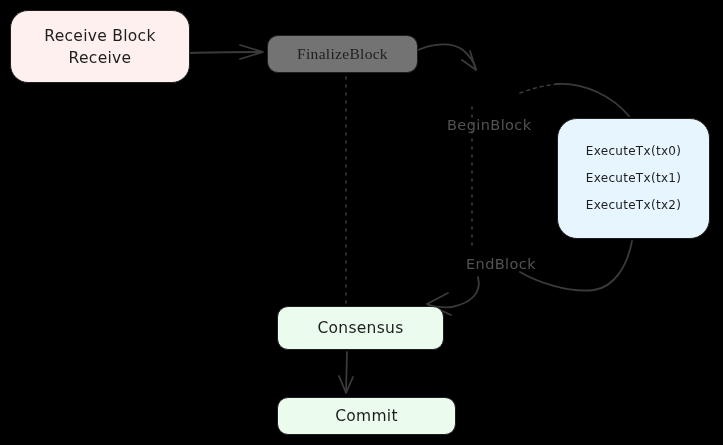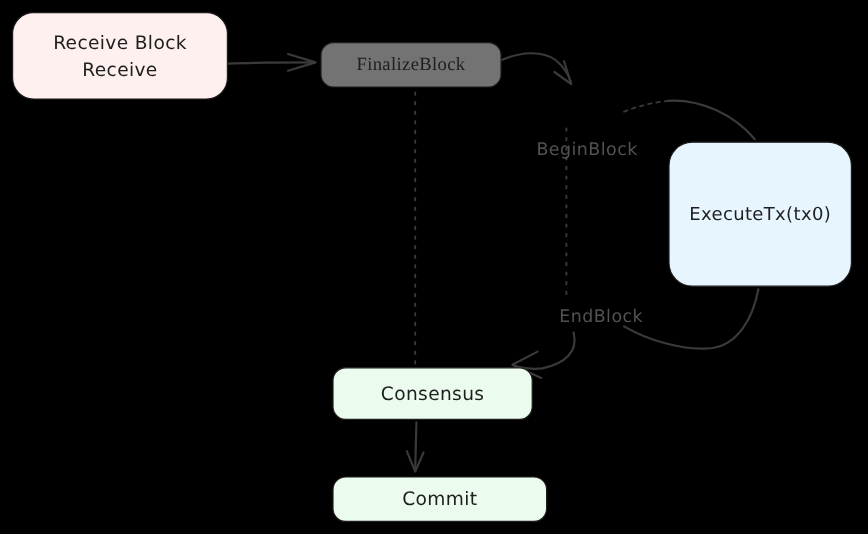--- a/index.html
+++ b/index.html
@@ -30,21 +30,21 @@
     align-items: center;
     justify-content: center;
     text-align: center;
     font-size: 15.5px;
     letter-spacing: 0.3px;
     line-height: 22px;
   }
   #node-receive   { left: 10px;  top: 10px;  width: 180px; height: 73px;  border-radius: 18px; }
   #node-finalize  { left: 267px; top: 35px;  width: 151px; height: 38px;  border-radius: 11px; }
   #node-execute   { left: 557px; top: 118px; width: 153px; height: 121px; border-radius: 20px;
-                    line-height: 27px; font-size: 15px; }
+                    line-height: 27px; font-size: 12px; }
   #node-consensus { left: 277px; top: 306px; width: 167px; height: 44px;  border-radius: 11px; }
   #node-commit    { left: 277px; top: 397px; width: 179px; height: 38px;  border-radius: 11px; }
   .phase-label {
     position: absolute;
     color: #525252;
     font-size: 14.5px;
     letter-spacing: 0.4px;
     white-space: nowrap;
   }
   #label-begin-block { left: 447px; top: 85px; margin-top: 32px;  }
@@ -88,20 +88,22 @@
   </div>
 
   <div class="node" id="node-finalize" style="background-color: #737373; font-family: Liberation Serif, serif;">
     <div>FinalizeBlock</div>
   </div>
 
   <div class="phase-label" id="label-begin-block">BeginBlock</div>
 
   <div class="node" id="node-execute" style="background-color: rgb(231, 245, 255);">
     <div>ExecuteTx(tx0)</div>
+    <div>ExecuteTx(tx1)</div>
+    <div>ExecuteTx(tx2)</div>
   </div>
 
   <div class="phase-label" id="label-end-block">EndBlock</div>
 
   <div class="node" id="node-consensus" style="background-color: rgb(235, 251, 238);">
     <div>Consensus</div>
   </div>
 
   <div class="node" id="node-commit" style="background-color: rgb(235, 251, 238);">
     <div>Commit</div>

